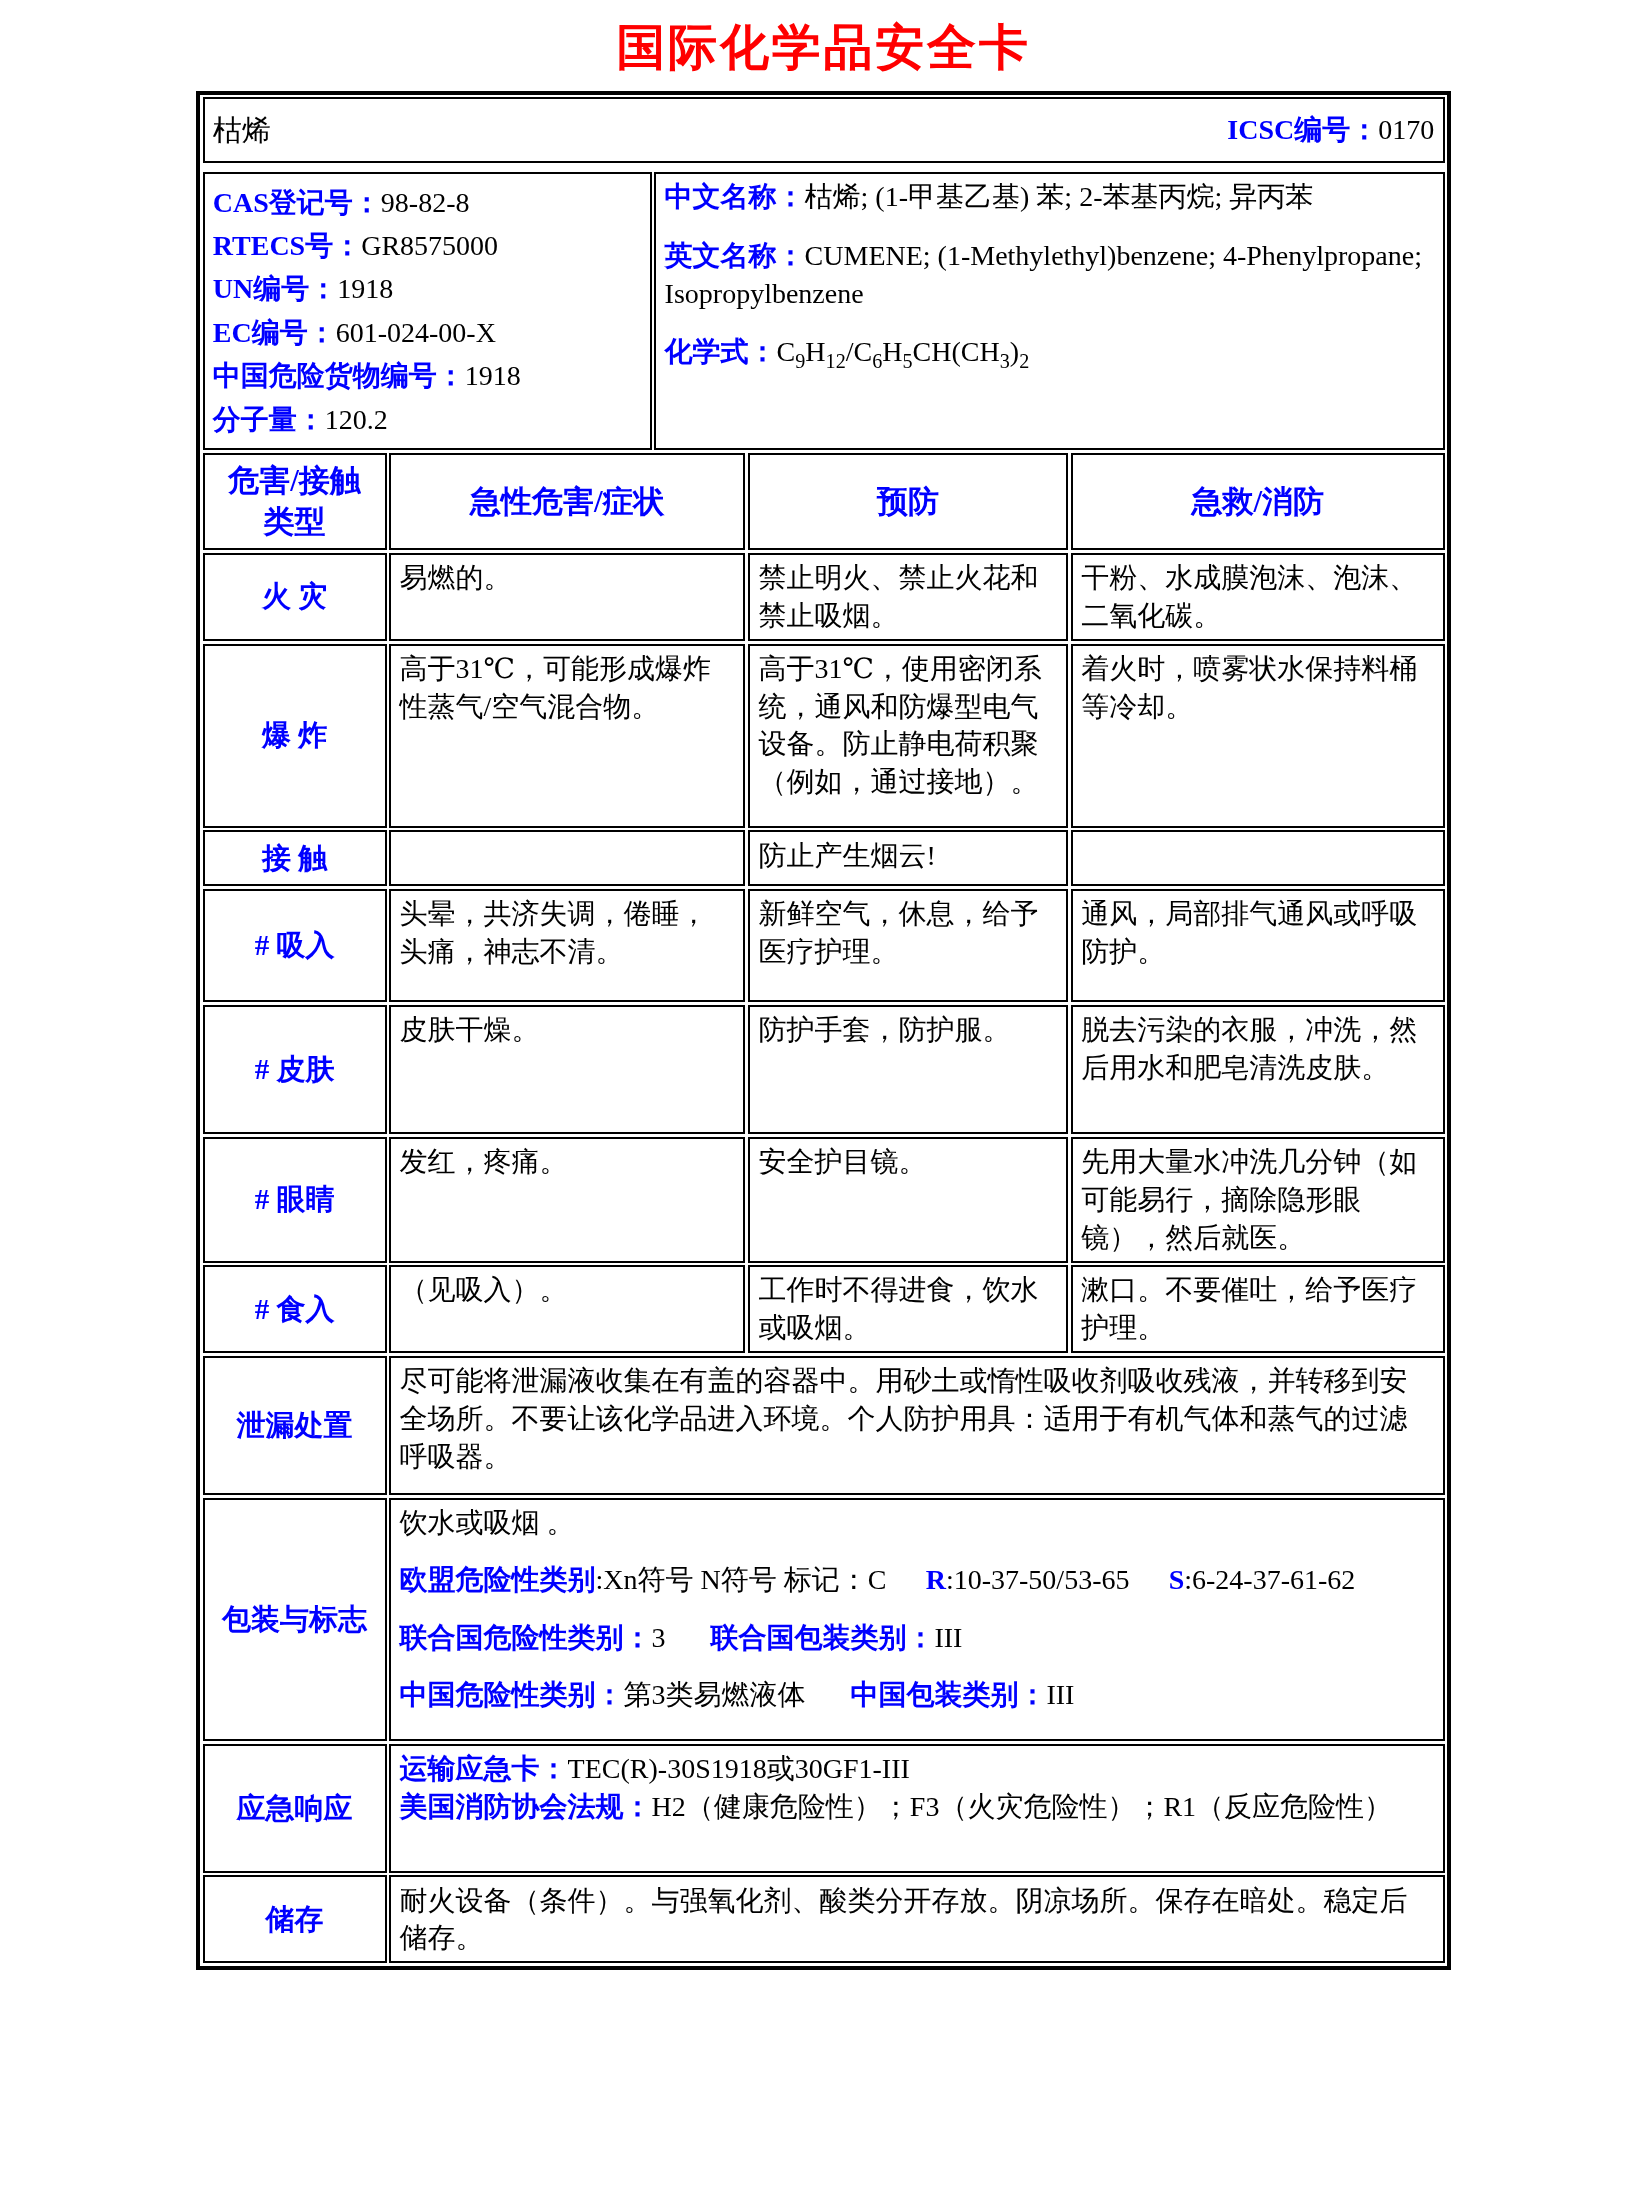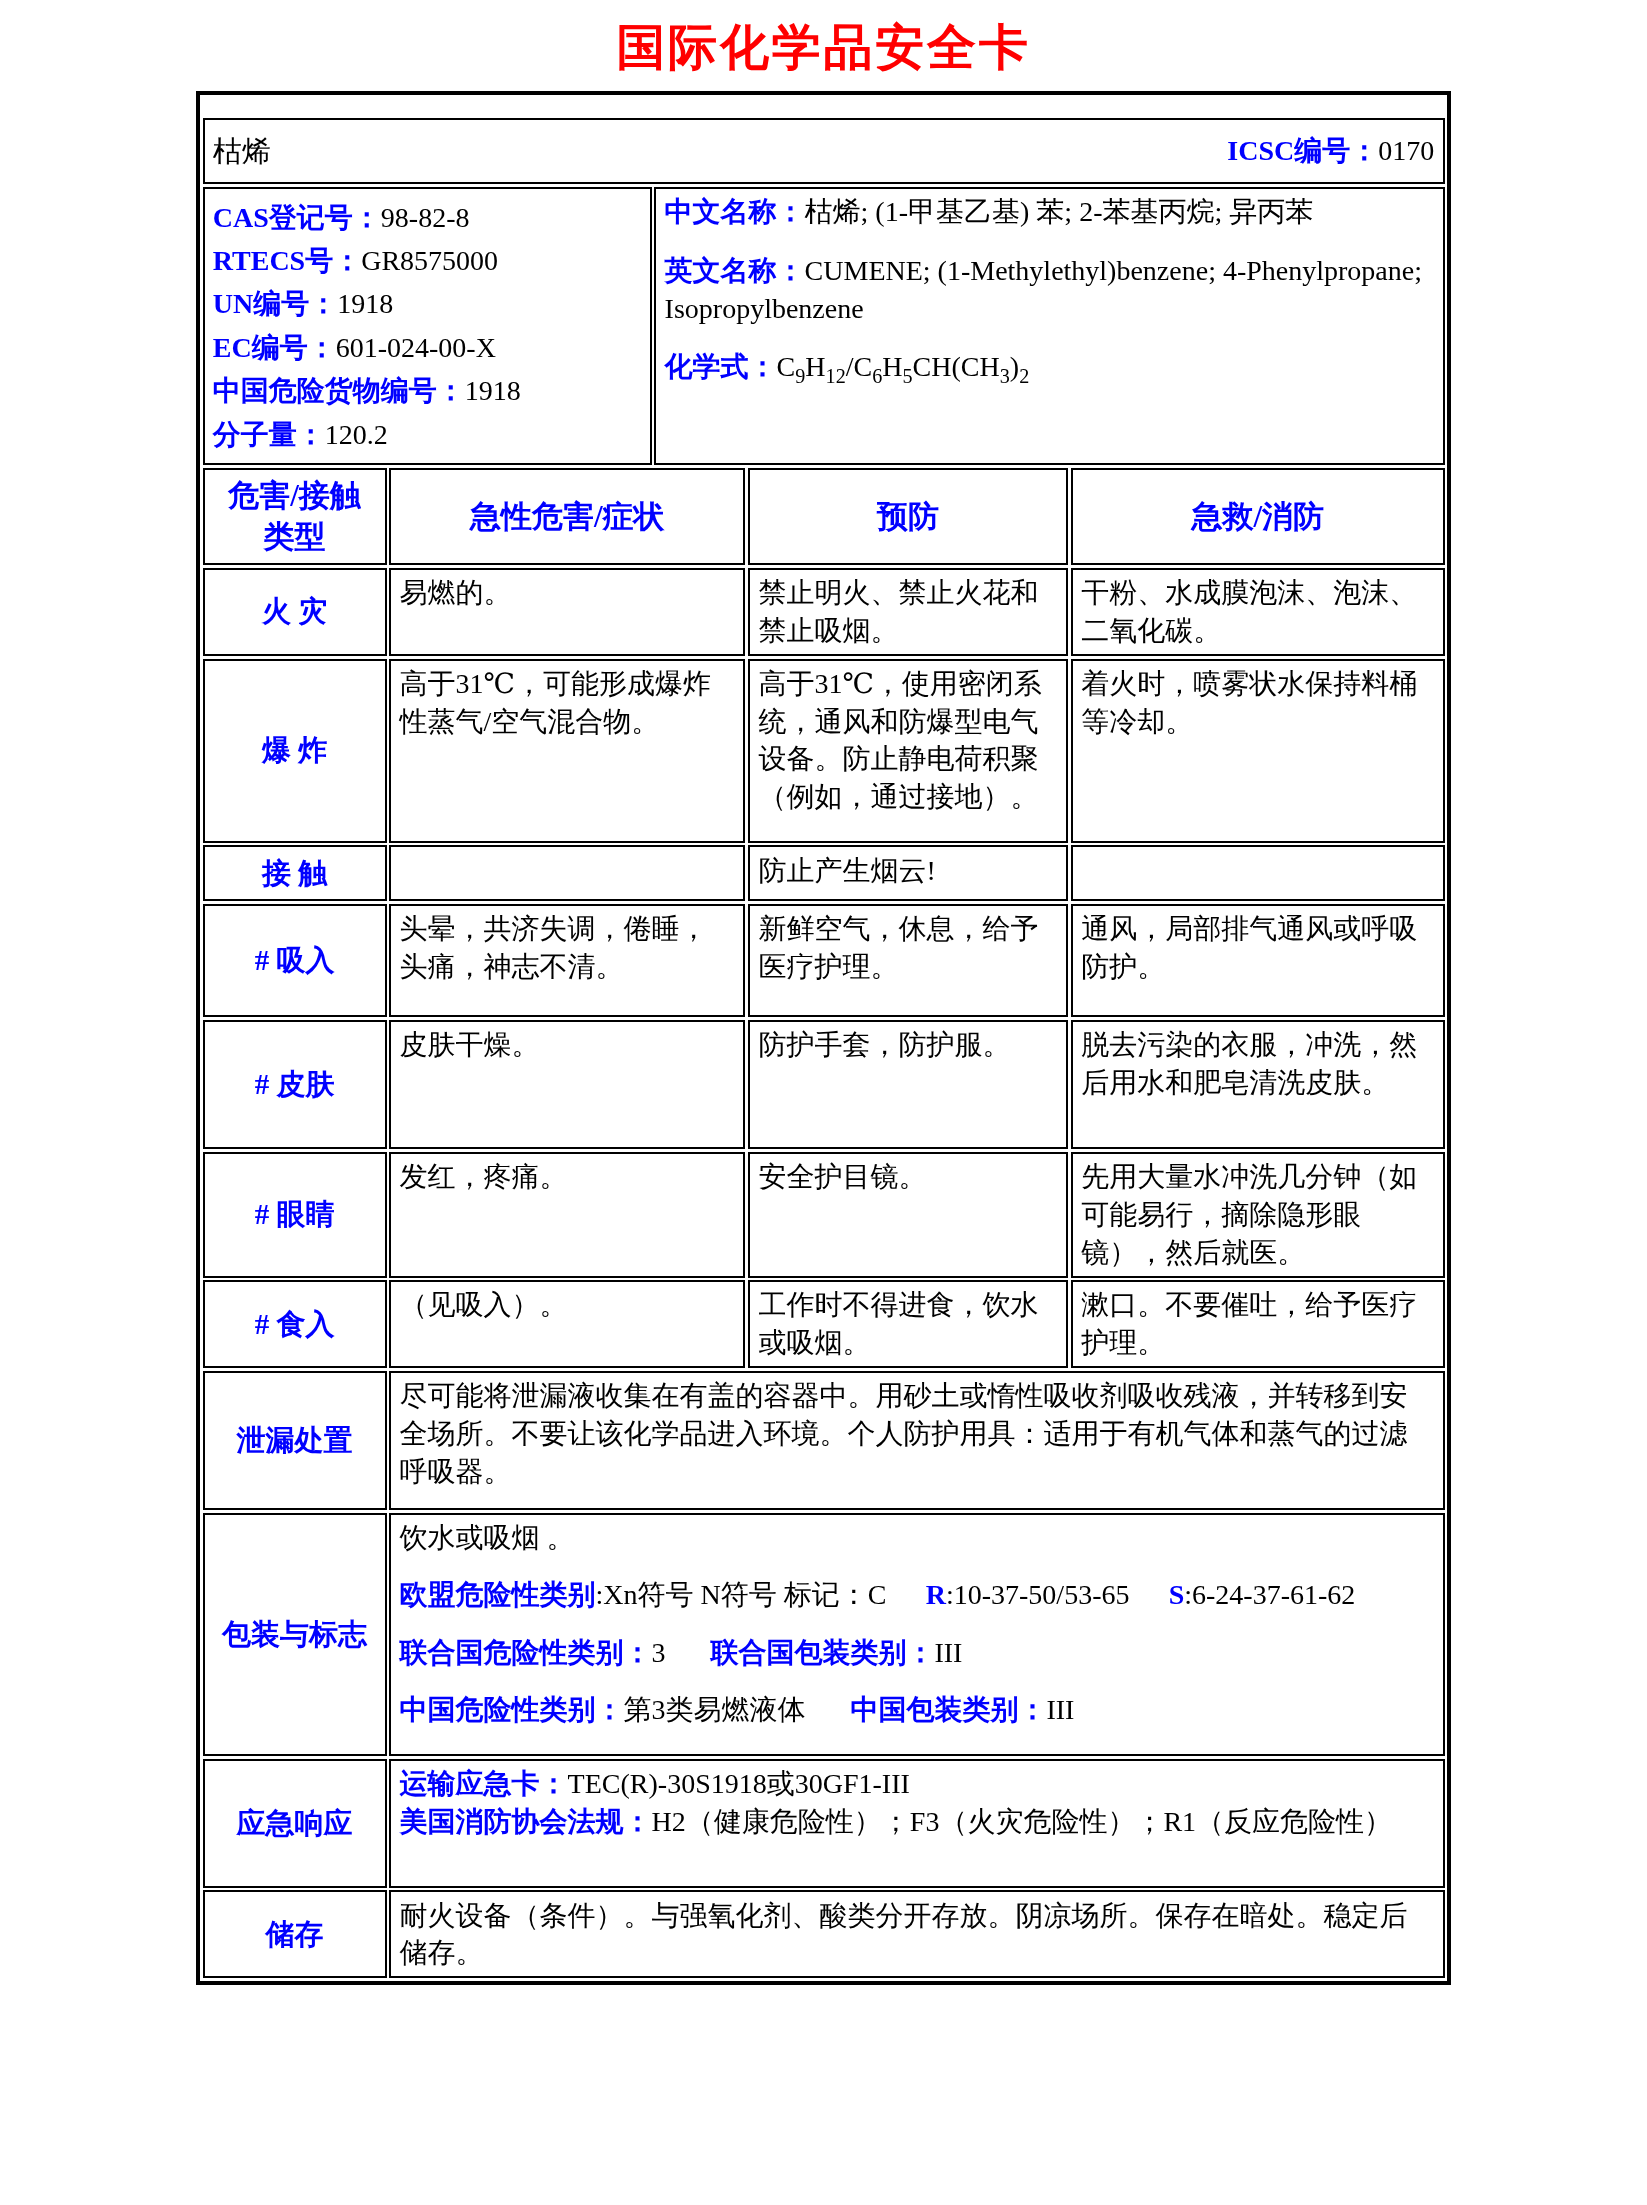--- a/index.html
+++ b/index.html
@@ -19,21 +19,21 @@
   }
   .card{
     width:1242px;margin:0 auto;
     border:4.2px solid #000;
     padding:2.1px;
     background:#fff;
     box-sizing:content-box;
   }
   .grid{display:grid;grid-gap:2.8px;margin-bottom:2.8px;}
   .grid:last-child{margin-bottom:0;}
-  .g-rowA{grid-template-columns:1fr;margin-top:21px;}
+  .g-rowA{grid-template-columns:1fr;}
   .g-identity{grid-template-columns:449px 1fr;}
   .g-hazard{grid-template-columns:184px 356px 320px 1fr;}
   .g-wide{grid-template-columns:184px 1fr;}
   .cell{
     border:2.1px solid #000;
     padding:4.2px 8.3px;
     font-size:28px;line-height:1.35;
     background:#fff;
     box-sizing:border-box;
     overflow:hidden;
@@ -47,21 +47,21 @@
   .hdrcell{
     display:flex;align-items:center;justify-content:center;
     color:#0000ff;font-weight:bold;text-align:center;
     font-size:31px;white-space:pre-line;
   }
   .titlebar{
     display:flex;align-items:center;justify-content:space-between;
     min-height:66px;
   }
   .titlebar .substance{font-size:29px;}
-  .idcell{min-height:268px;}
+  .idcell{min-height:268px;margin-top:6px;}
   .idline{margin:5.6px 0;}
   .names p{margin:0 0 21px 0;}
   .names p:last-child{margin-bottom:0;}
   .formula sub{font-size:0.72em;}
   .mh-hdr{min-height:97px;}
   .mh-fire{min-height:78px;}
   .mh-expl{min-height:184px;}
   .mh-cont{min-height:56px;}
   .mh-inh{min-height:113px;}
   .mh-skin{min-height:129px;}

